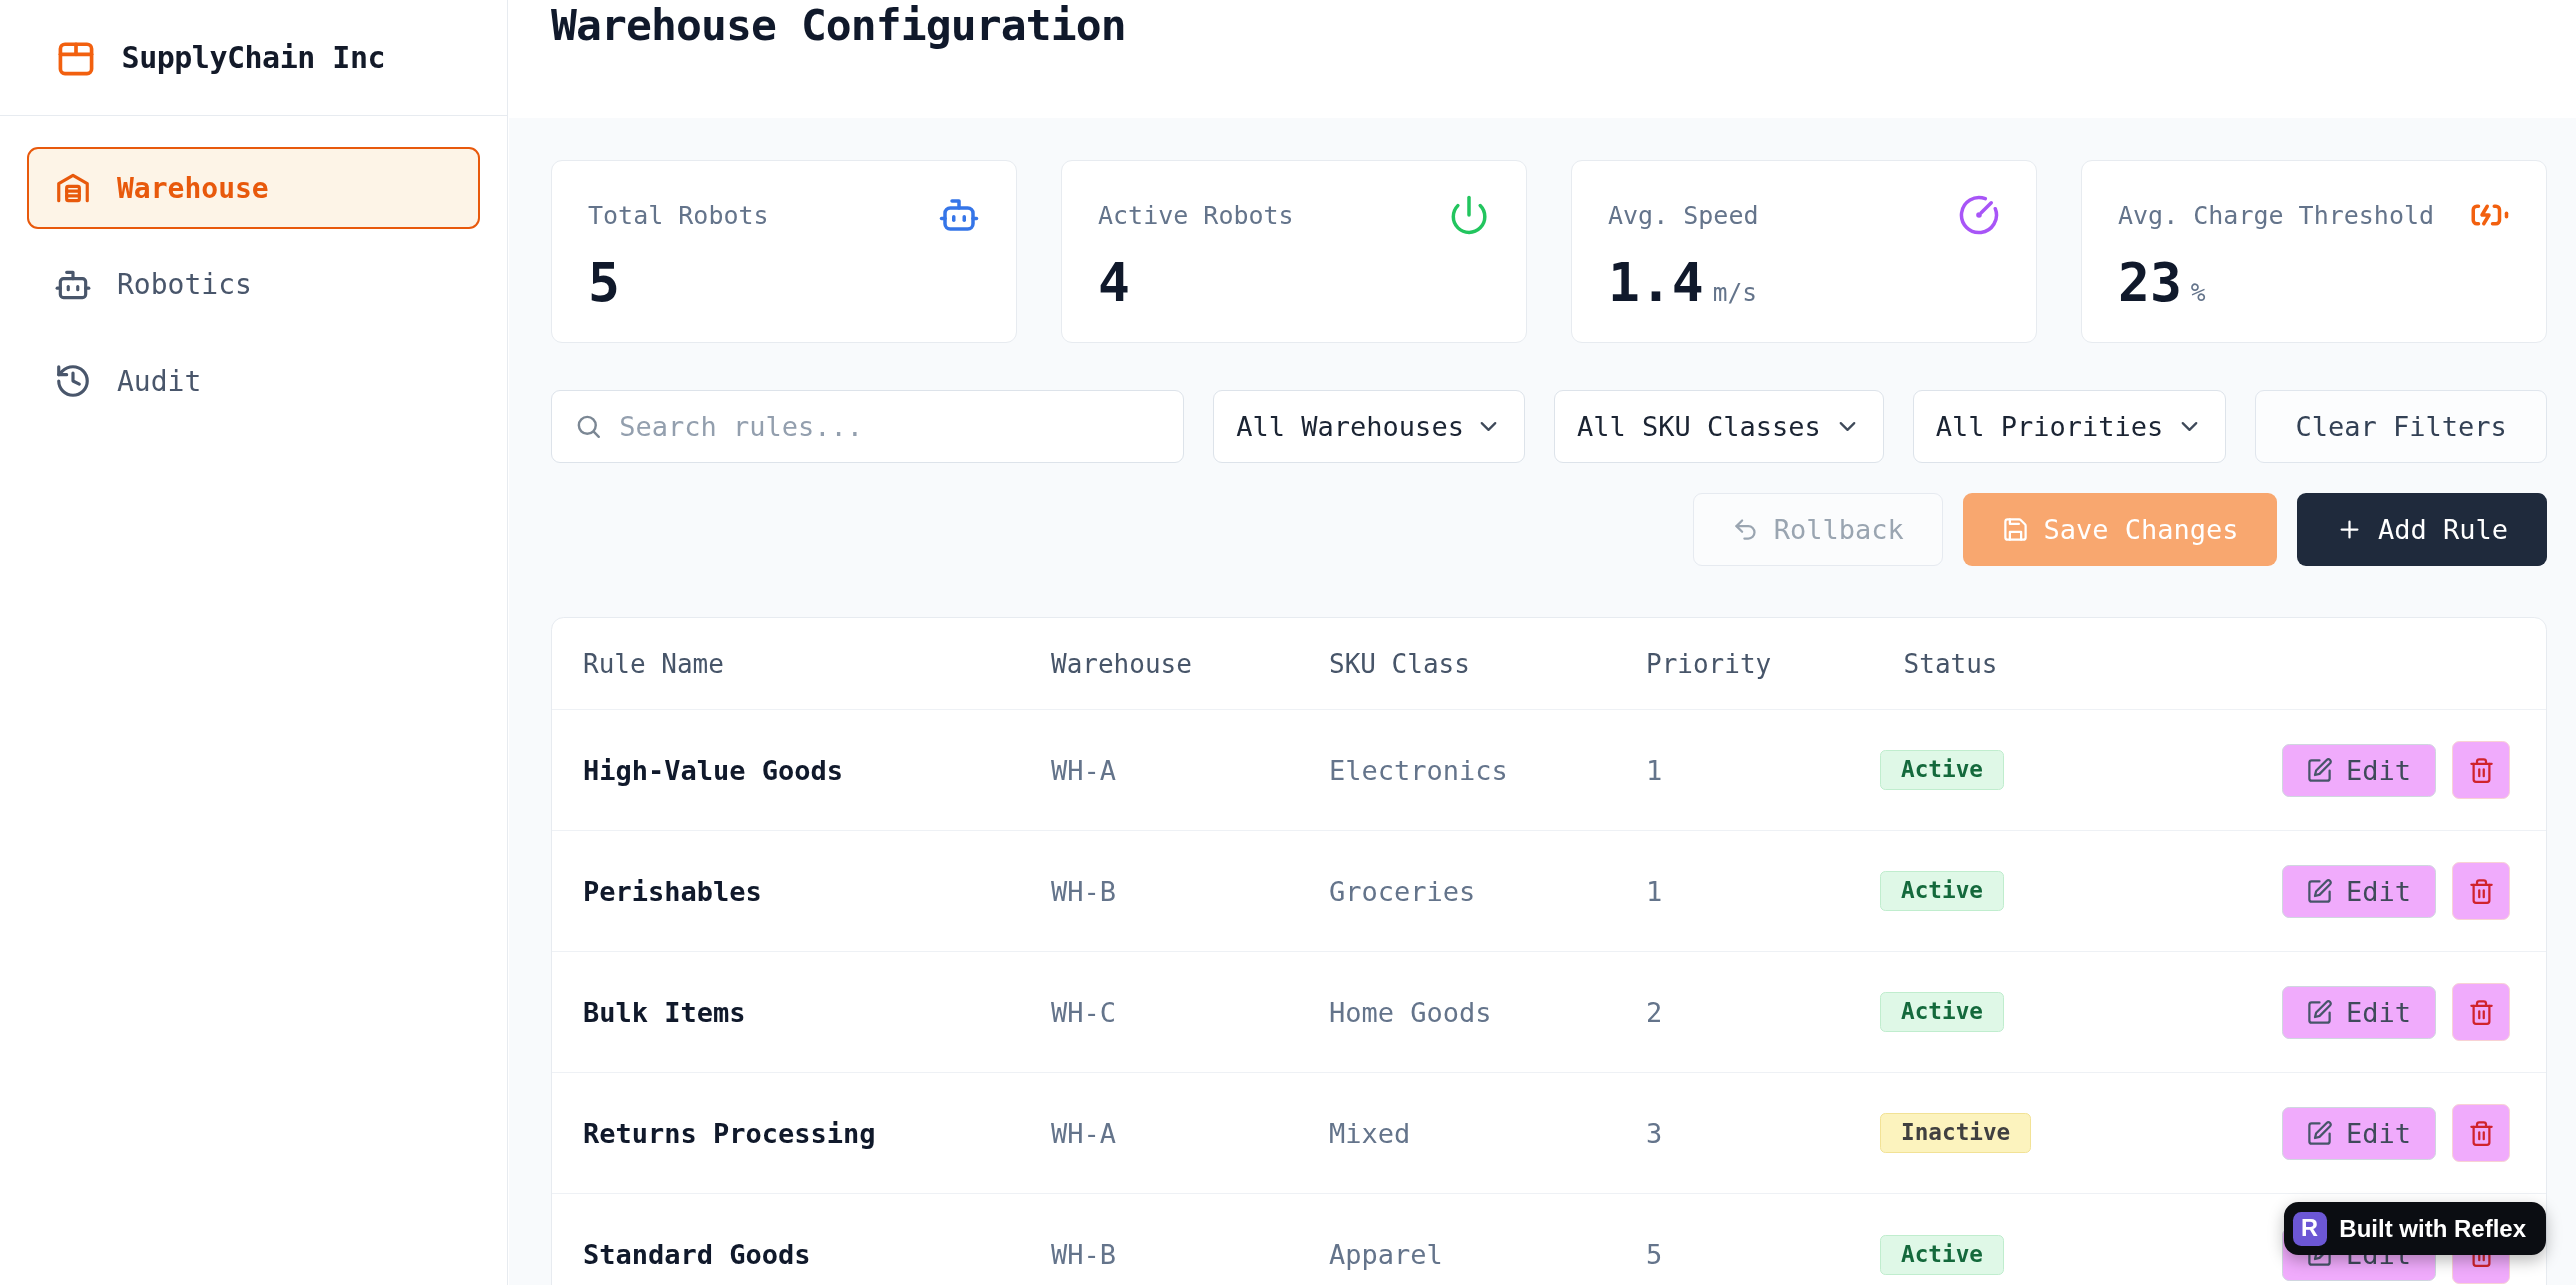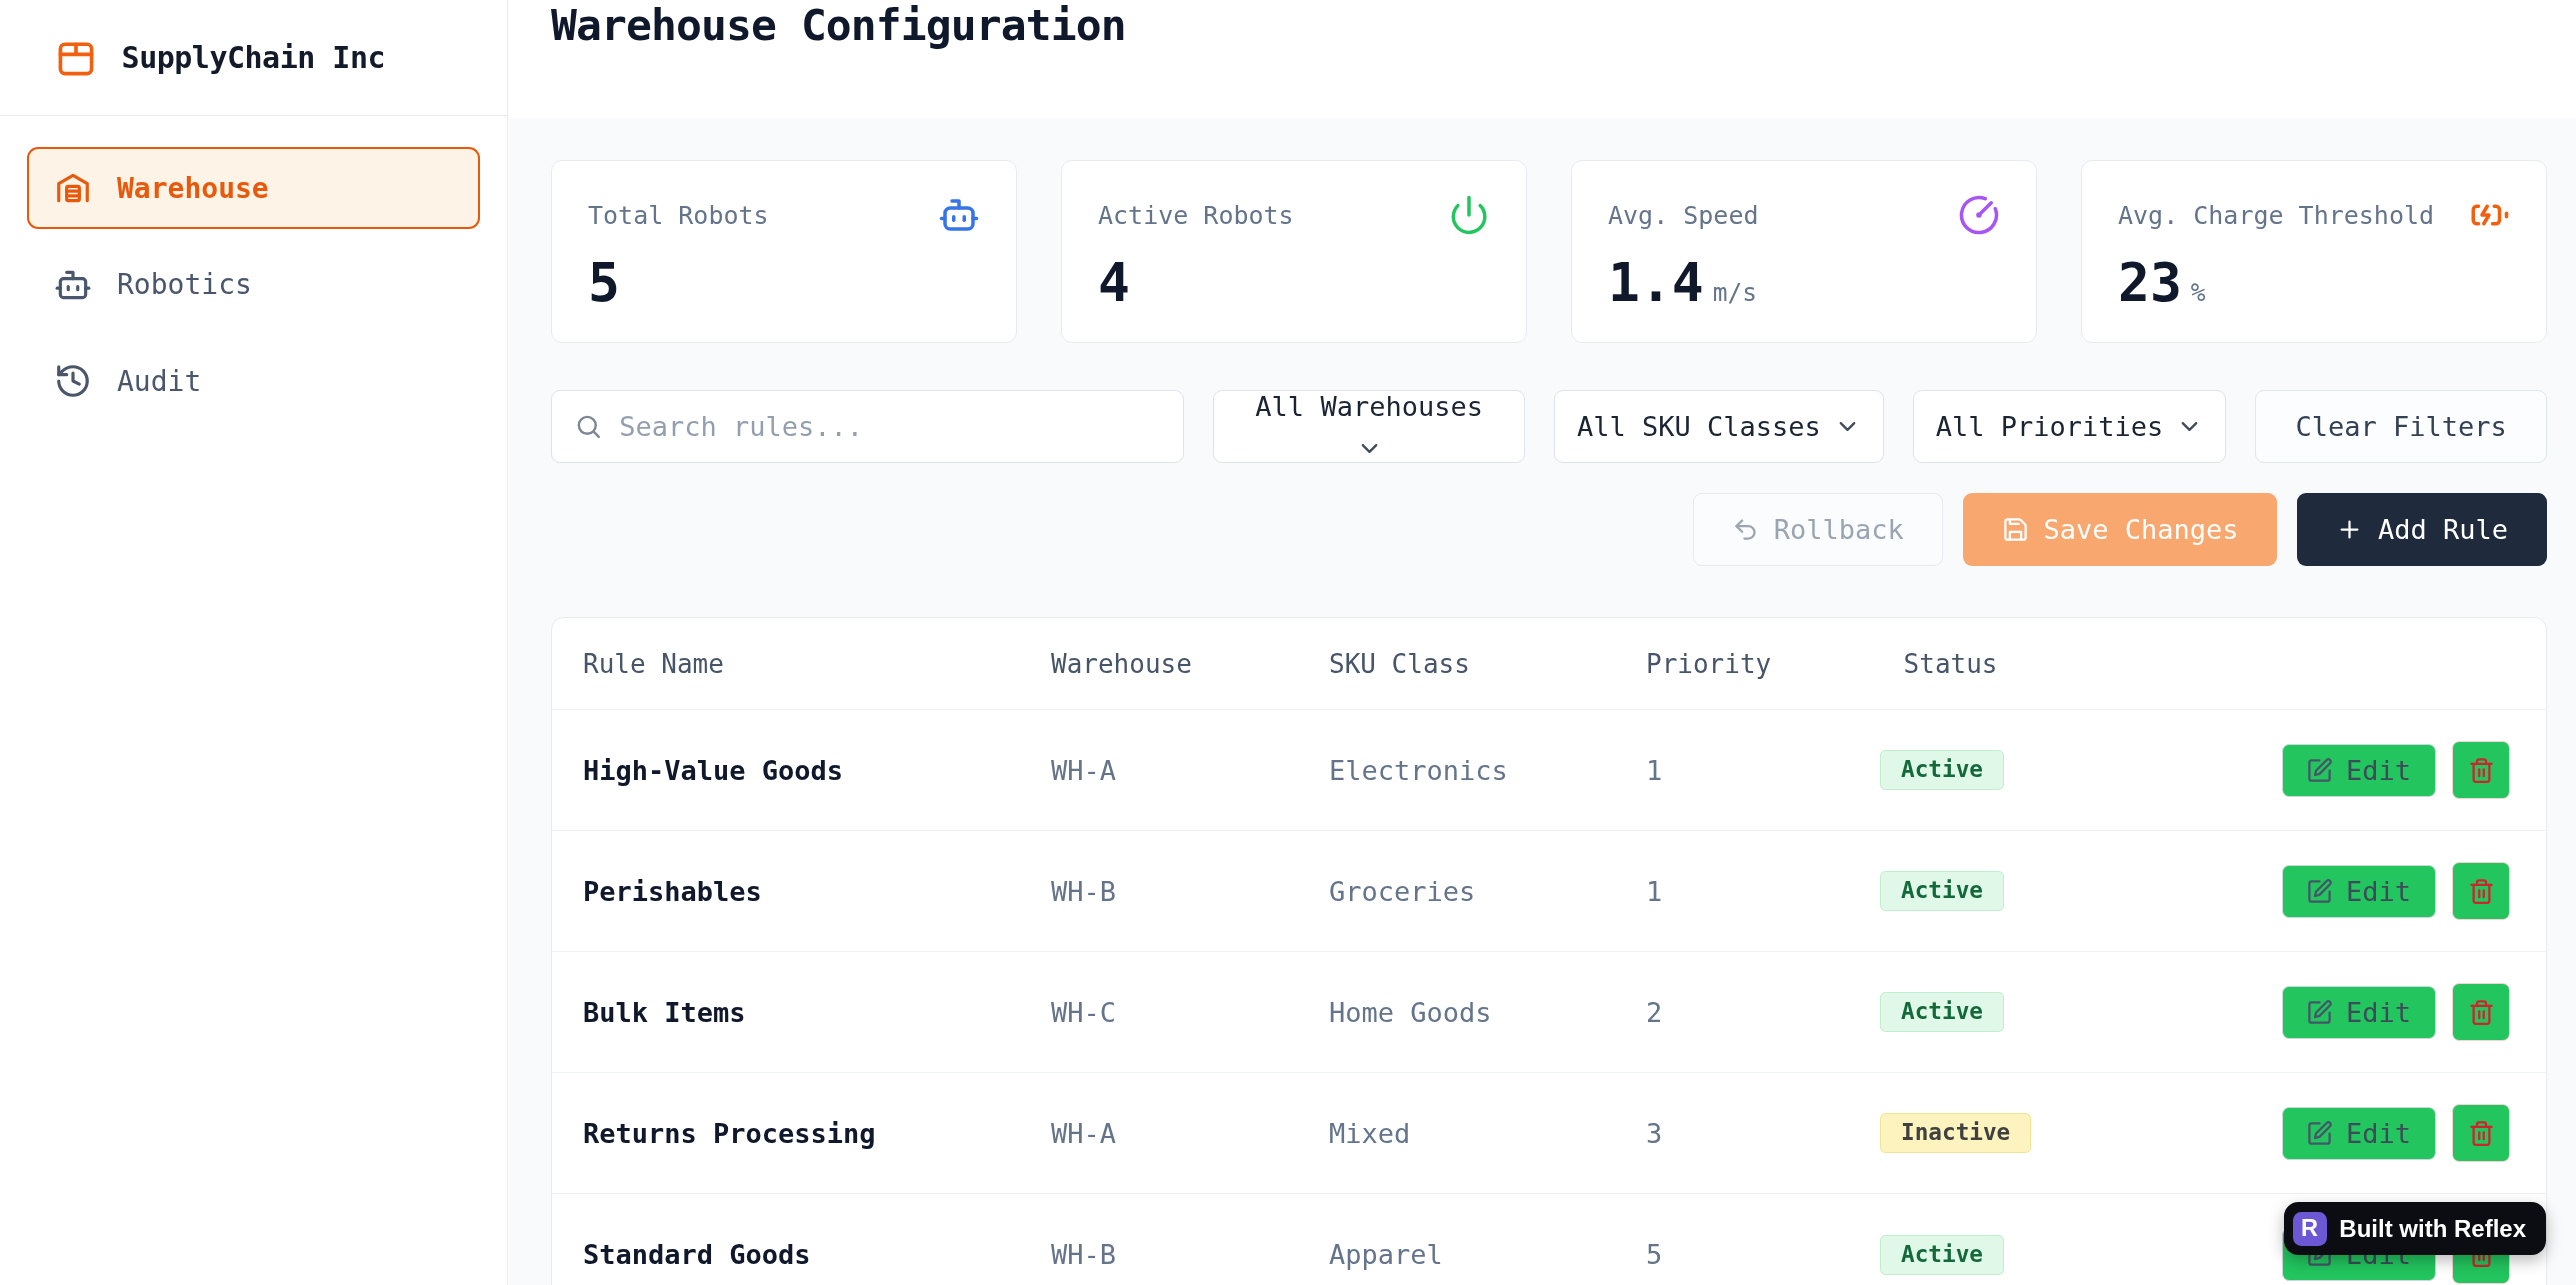--- a/index.html
+++ b/index.html
@@ -38,21 +38,21 @@
   .stat-unit { font-size:24.5px; color:#64748b; }
 
   
   .filter-row { position:absolute; top:272px; left:42px; right:29px; height:73px; display:flex; gap:29px; }
   .search-box { width:634px; height:73px; background:#ffffff; border:1.8px solid #dde3ea; border-radius:9px; display:flex; align-items:center; padding:0 22px; gap:16.3px; }
   .search-box svg { width:29px; height:29px; color:#7b8794; flex:none; }
   .search-box input { border:none; outline:none; flex:1; font-family:inherit; font-size:27px; color:#10192b; background:transparent; }
   .search-box input::placeholder { color:#939fae; }
   .select { height:73px; background:#ffffff; border:1.8px solid #dde3ea; border-radius:9px; display:flex; align-items:center; justify-content:space-between; padding:0 22px; font-size:27px; font-weight:500; color:#1b2433; cursor:pointer; }
   .select svg { width:27px; height:27px; color:#3f4a5a; }
-  .select.w1 { width:312px;flex-direction:column; } .select.w2 { width:330px; } .select.w3 { width:314px; }
+  .select.w1 { width:312px; } .select.w2 { width:330px; } .select.w3 { width:314px; }
   .btn { display:flex; align-items:center; justify-content:center; gap:14.5px; border-radius:9px; font-family:inherit; font-size:27px; cursor:pointer; border:1.8px solid transparent; background:#ffffff; }
   .btn svg { width:27px; height:27px; }
   .clear-btn { width:292px; height:73px; border-color:#e0e6ed; background:#fcfdfe; color:#334155; }
 
   
   .action-row { position:absolute; top:375px; left:42px; right:29px; height:73px; display:flex; justify-content:flex-end; gap:20px; }
   .rollback-btn { height:73px; padding:0 38px; border-color:#e6eaf0; background:#fbfcfd; color:#9aa5b1; }
   .save-btn { height:73px; padding:8px 38px; background:#f8a76f; color:#ffffff; font-weight:500; }
   .add-btn { height:73px; padding:0 38px; background:#1f2a3c; color:#ffffff; }
 
@@ -67,21 +67,21 @@
   .trow:last-child { border-bottom:none; }
   .cell { font-size:27px; color:#64748b; }
   .cell.name { padding-left:31px; font-weight:700; color:#10192b; }
   .badge { display:inline-block; height:40px; line-height:36px; padding:0 20px; border-radius:5.4px; font-size:22.7px; font-weight:700; border:1.8px solid transparent; }
   .badge.active { background:#dff8e7; border-color:#c0edce; color:#14693c; }
   .badge.inactive { background:#fcf3be; border-color:#f2e296; color:#404040; }
   .cell.actions { display:flex; justify-content:flex-end; align-items:center; gap:16.3px; padding-right:36px; }
   .edit-btn { height:53px; padding:0 23.6px; border-color:#cfd6df; color:#3f4a5a; gap:12.7px; }
   .edit-btn svg { color:#475569; }
   .trash-btn { width:58px; height:58px; padding:0; border-color:#f8d2d4; color:#d0232d; border-radius:7.3px; }
-  .edit-btn, .trash-btn { border-radius:7.3px; background:#22c55e; }
+  .edit-btn, .trash-btn { border-radius:7.3px; background:#f0abfc; }
 
   
   .reflex-badge { position:absolute; right:30px; bottom:30px; height:53px; background:#0b0d12; border-radius:14.5px; display:flex; align-items:center; gap:12.7px; padding:0 20px 0 9px; box-shadow:0 5.4px 16.3px rgba(0,0,0,0.28); }
   .reflex-logo { width:34px; height:34px; background:#6c57d5; border-radius:8.2px; color:#ffffff; display:flex; align-items:center; justify-content:center; font-family:"Liberation Sans", sans-serif; font-size:23.6px; font-weight:700; }
   .reflex-text { color:#ffffff; font-family:"Liberation Sans", sans-serif; font-size:24px; font-weight:700; }
 </style>
 </head>
 <body>
 
 <aside class="sidebar">

